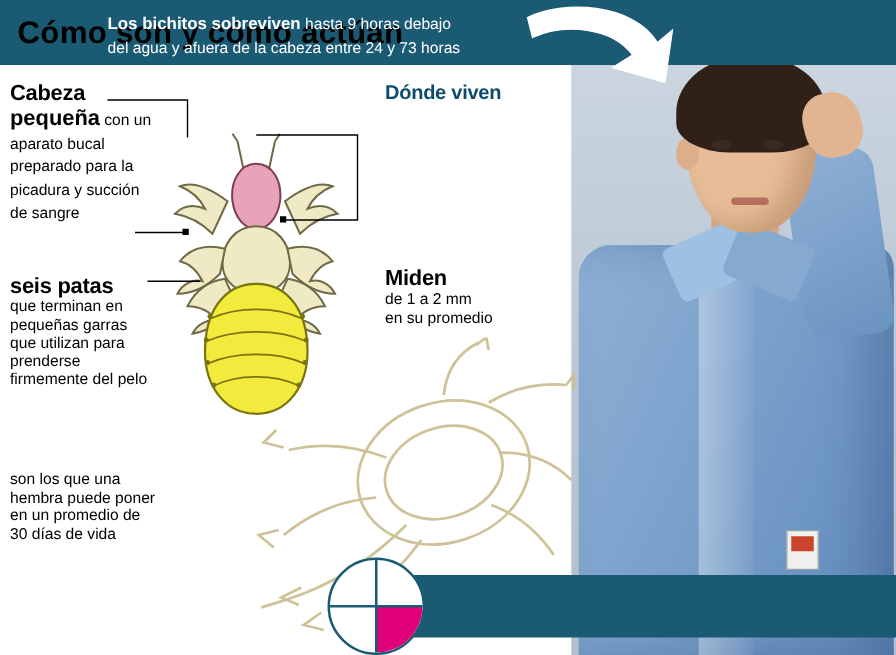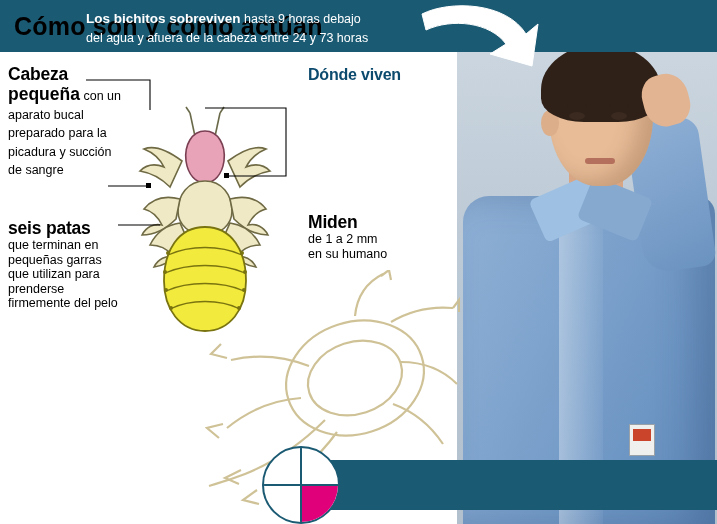--- a/index.html
+++ b/index.html
@@ -381,30 +381,31 @@
     <div class="hd">Cabeza</div>
     <div><span class="l2">pequeña</span><span class="bd"> con un aparato bucal preparado para la picadura y succión de sangre</span></div>
   </div>
 
   <div id="t-seis" class="txt">
     <div class="hd">seis patas</div>
     <div class="bd">que terminan en pequeñas garras que utilizan para prenderse firmemente del pelo</div>
   </div>
 
   <div id="t-huevos" class="txt">
+    <div class="bd">son los que una hembra puede poner en un promedio de 30 días de vida</div>
   </div>
 
   <div id="t-donde" class="txt">
     <div class="hd-pink">Dónde viven</div>
   </div>
 
   <div id="t-miden" class="txt">
     <div class="hd">Miden</div>
     <div class="bd">de 1 a 2 mm</div>
-    <div class="bd">en su humano</div>
+    <div class="bd">en su promedio</div>
   </div>
 
   <div id="bottom-bar"></div>
   <div id="bottom-bar-text">
     <b>Los bichitos sobreviven</b><span> hasta 9 horas debajo</span><br>
     <span>del agua y afuera de la cabeza entre 24 y 73 horas</span>
   </div>
 
   <div id="pie-chart">
     <div id="pie-slice"></div>

